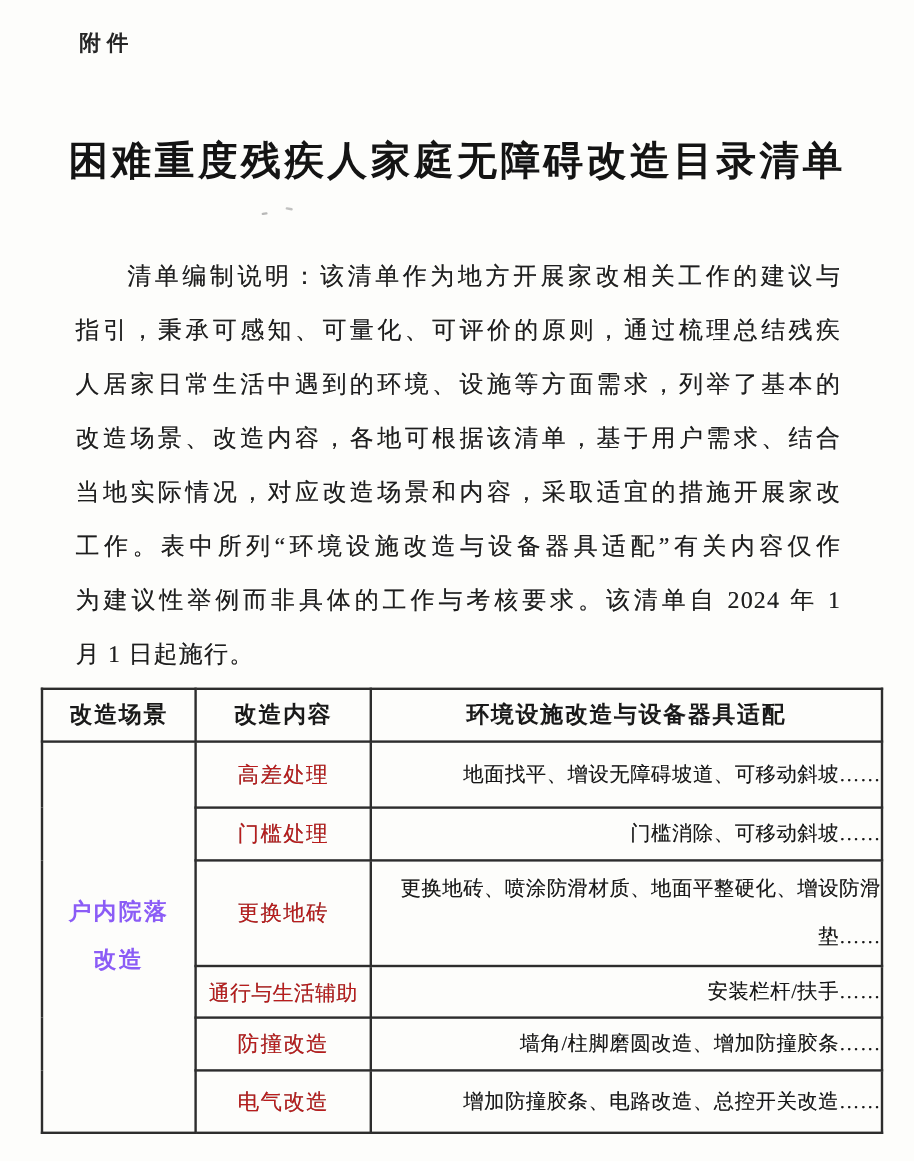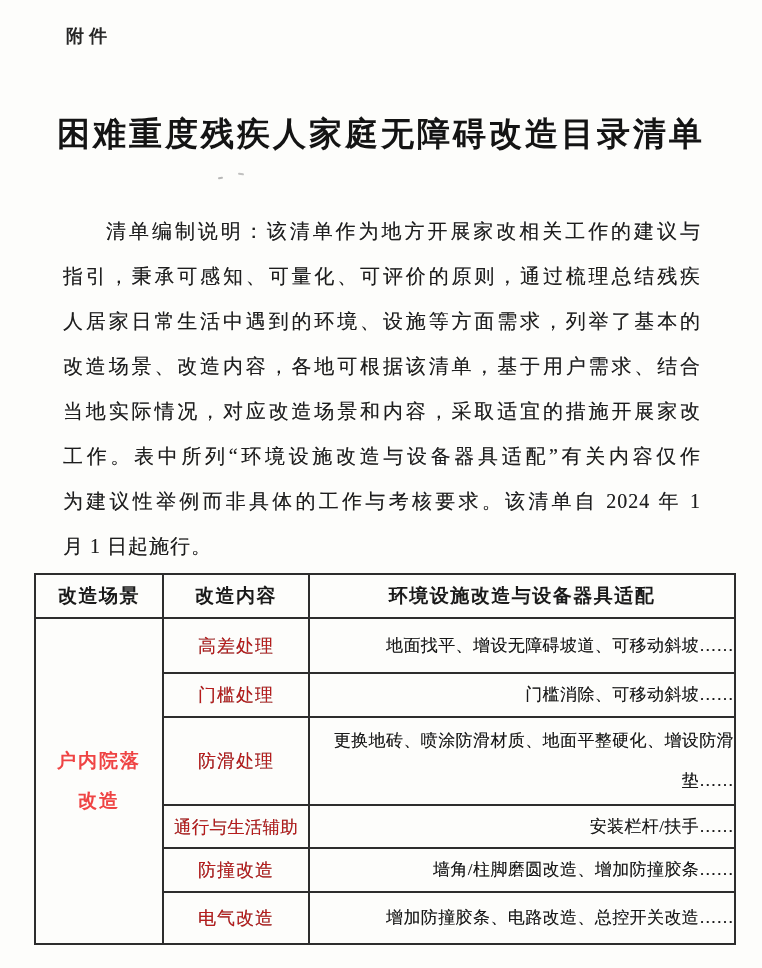--- a/index.html
+++ b/index.html
@@ -106,21 +106,21 @@
   .tr-r6 { height: 52px; }
 
   .scene-cell {
     font-family: "Liberation Sans", "DejaVu Sans", sans-serif;
     font-weight: 700;
     font-size: 19px;
     letter-spacing: 2px;
     text-align: center;
     vertical-align: middle;
     line-height: 40px;
-    color: #ef4444;
+    color: #8b5cf6;
   }
   .content-cell {
     font-size: 18px;
     letter-spacing: 1px;
     text-align: center;
     vertical-align: middle;
     color: #b91c1c;
     text-shadow: 0 0 0.4px rgba(30,30,30,0.5);
   }
   .content-cell.tight { letter-spacing: 0.2px; font-size: 17.5px; }
@@ -178,21 +178,21 @@
           <div>改造</div>
         </td>
         <td class="content-cell">高差处理</td>
         <td class="measures-cell">地面找平、增设无障碍坡道、可移动斜坡……</td>
       </tr>
       <tr class="tr-r2">
         <td class="content-cell">门槛处理</td>
         <td class="measures-cell">门槛消除、可移动斜坡……</td>
       </tr>
       <tr class="tr-r3">
-        <td class="content-cell">防滑处理</td>
+        <td class="content-cell">更换地砖</td>
         <td class="measures-cell">更换地砖、喷涂防滑材质、地面平整硬化、增设防滑垫……</td>
       </tr>
       <tr class="tr-r4">
         <td class="content-cell tight">通行与生活辅助</td>
         <td class="measures-cell">安装栏杆/扶手……</td>
       </tr>
       <tr class="tr-r5">
         <td class="content-cell">防撞改造</td>
         <td class="measures-cell">墙角/柱脚磨圆改造、增加防撞胶条……</td>
       </tr>

